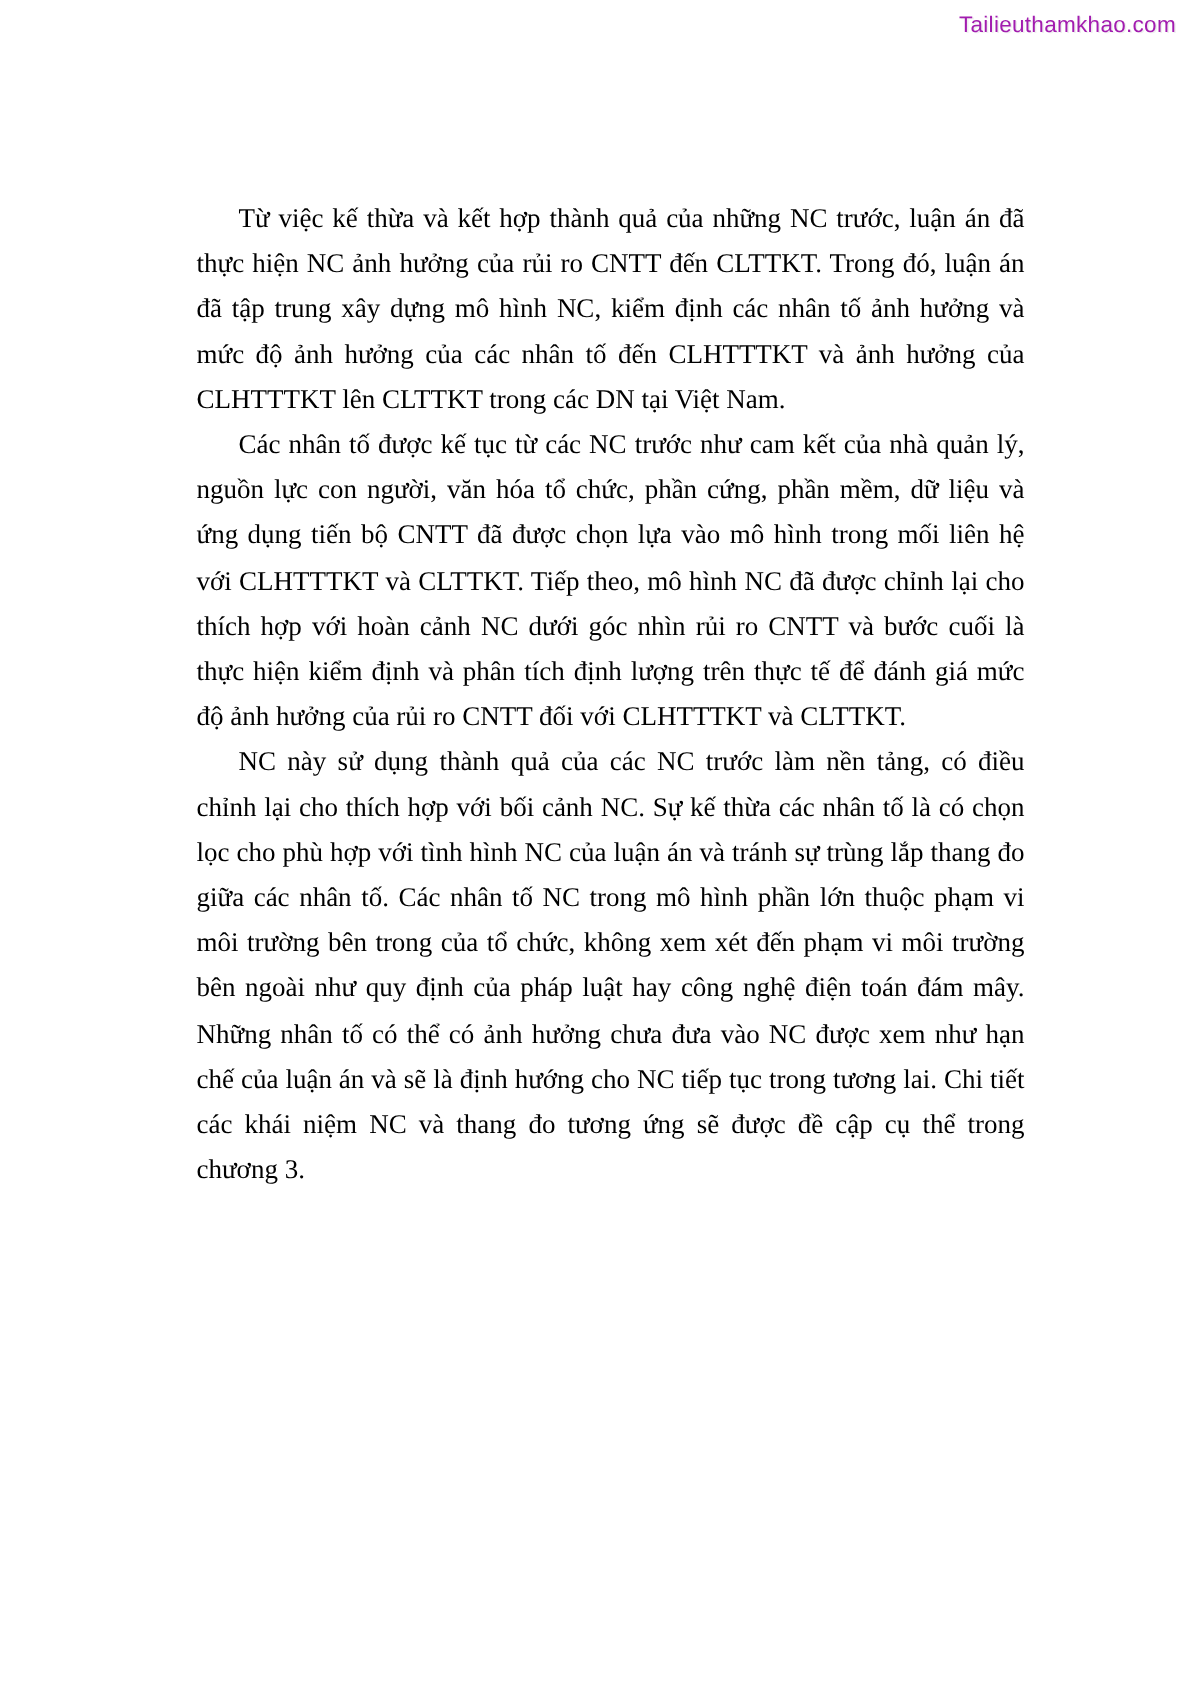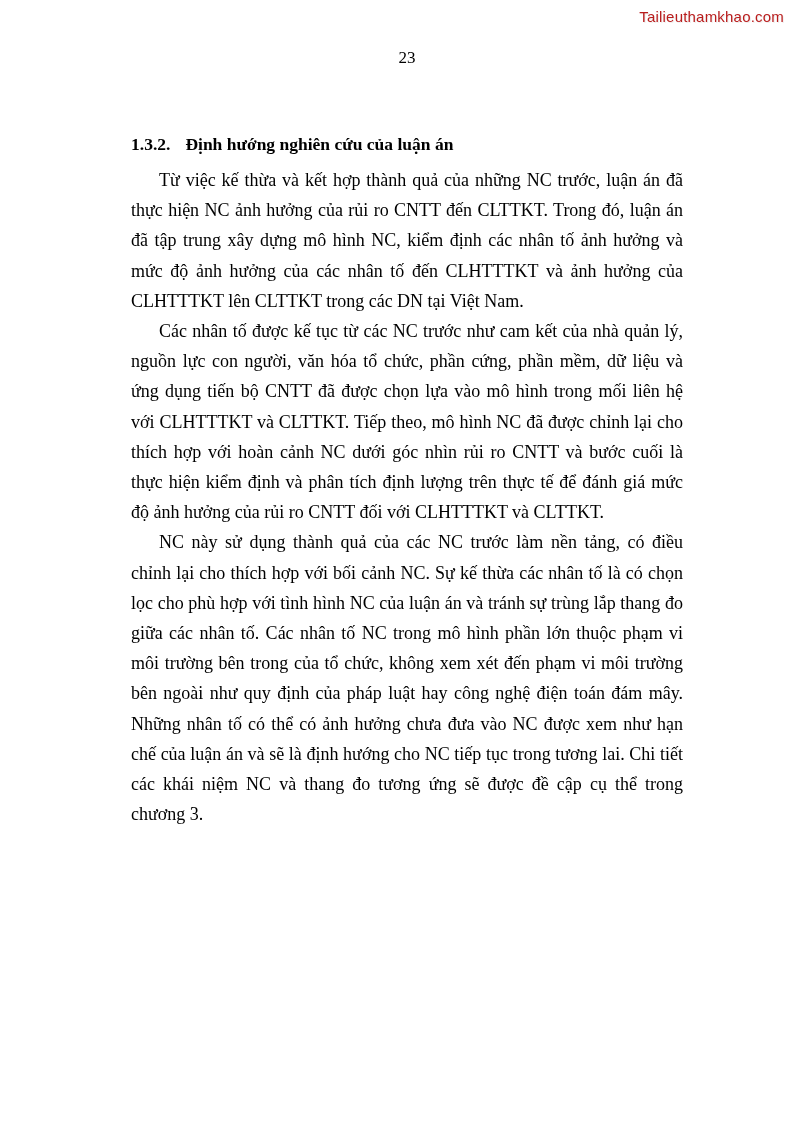--- a/index.html
+++ b/index.html
@@ -16,21 +16,21 @@
       font-family: "Liberation Serif", serif;
       color: #000000;
       overflow: hidden;
     }
     .watermark {
       position: absolute;
       top: 8px;
       right: 10px;
       font-family: "Liberation Sans", sans-serif;
       font-size: 15px;
-      color: #b91c1c;
+      color: #a21caf;
       text-shadow: 1px 1px 0 #efefef;
       letter-spacing: 0.2px;
       user-select: none;
     }
     .page-number {
       position: absolute;
       top: 47px;
       left: 131px;
       width: 552px;
       text-align: center;
@@ -62,28 +62,23 @@
       text-indent: 28px;
     }
   </style>
 </head>
 <body>
 
 <div class="page">
 
   <div class="watermark">Tailieuthamkhao.com</div>
 
-  <div class="page-number">23</div>
 
   <div class="content">
 
-    <div class="heading">
-      <span class="heading-number">1.3.2.</span>
-      <span class="heading-title">Định hướng nghiên cứu của luận án</span>
-    </div>
 
     <p class="body-paragraph">Từ việc kế thừa và kết hợp thành quả của những NC trước, luận án đã thực hiện NC ảnh hưởng của rủi ro CNTT đến CLTTKT. Trong đó, luận án đã tập trung xây dựng mô hình NC, kiểm định các nhân tố ảnh hưởng và mức độ ảnh hưởng của các nhân tố đến CLHTTTKT và ảnh hưởng của CLHTTTKT lên CLTTKT trong các DN tại Việt Nam.</p>
 
     <p class="body-paragraph">Các nhân tố được kế tục từ các NC trước như cam kết của nhà quản lý, nguồn lực con người, văn hóa tổ chức, phần cứng, phần mềm, dữ liệu và ứng dụng tiến bộ CNTT đã được chọn lựa vào mô hình trong mối liên hệ với CLHTTTKT và CLTTKT. Tiếp theo, mô hình NC đã được chỉnh lại cho thích hợp với hoàn cảnh NC dưới góc nhìn rủi ro CNTT và bước cuối là thực hiện kiểm định và phân tích định lượng trên thực tế để đánh giá mức độ ảnh hưởng của rủi ro CNTT đối với CLHTTTKT và CLTTKT.</p>
 
     <p class="body-paragraph">NC này sử dụng thành quả của các NC trước làm nền tảng, có điều chỉnh lại cho thích hợp với bối cảnh NC. Sự kế thừa các nhân tố là có chọn lọc cho phù hợp với tình hình NC của luận án và tránh sự trùng lắp thang đo giữa các nhân tố. Các nhân tố NC trong mô hình phần lớn thuộc phạm vi môi trường bên trong của tổ chức, không xem xét đến phạm vi môi trường bên ngoài như quy định của pháp luật hay công nghệ điện toán đám mây. Những nhân tố có thể có ảnh hưởng chưa đưa vào NC được xem như hạn chế của luận án và sẽ là định hướng cho NC tiếp tục trong tương lai. Chi tiết các khái niệm NC và thang đo tương ứng sẽ được đề cập cụ thể trong chương 3.</p>
 
   </div>
 
 </div>

